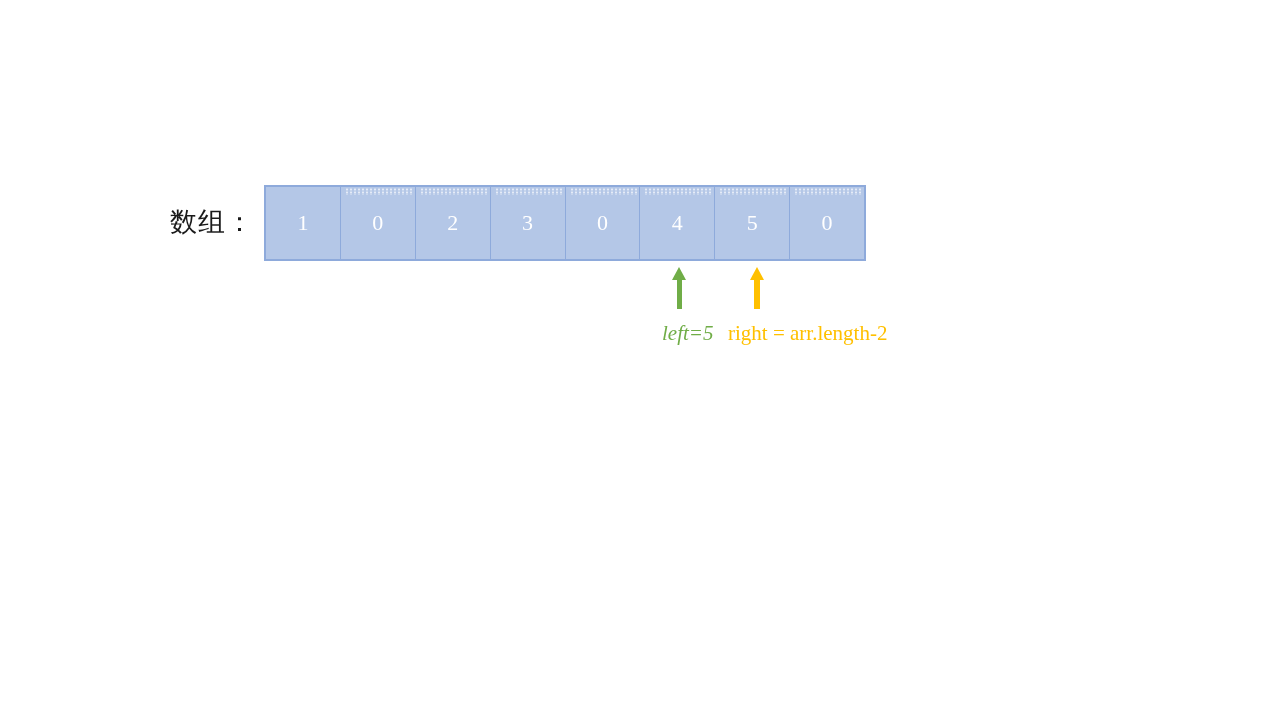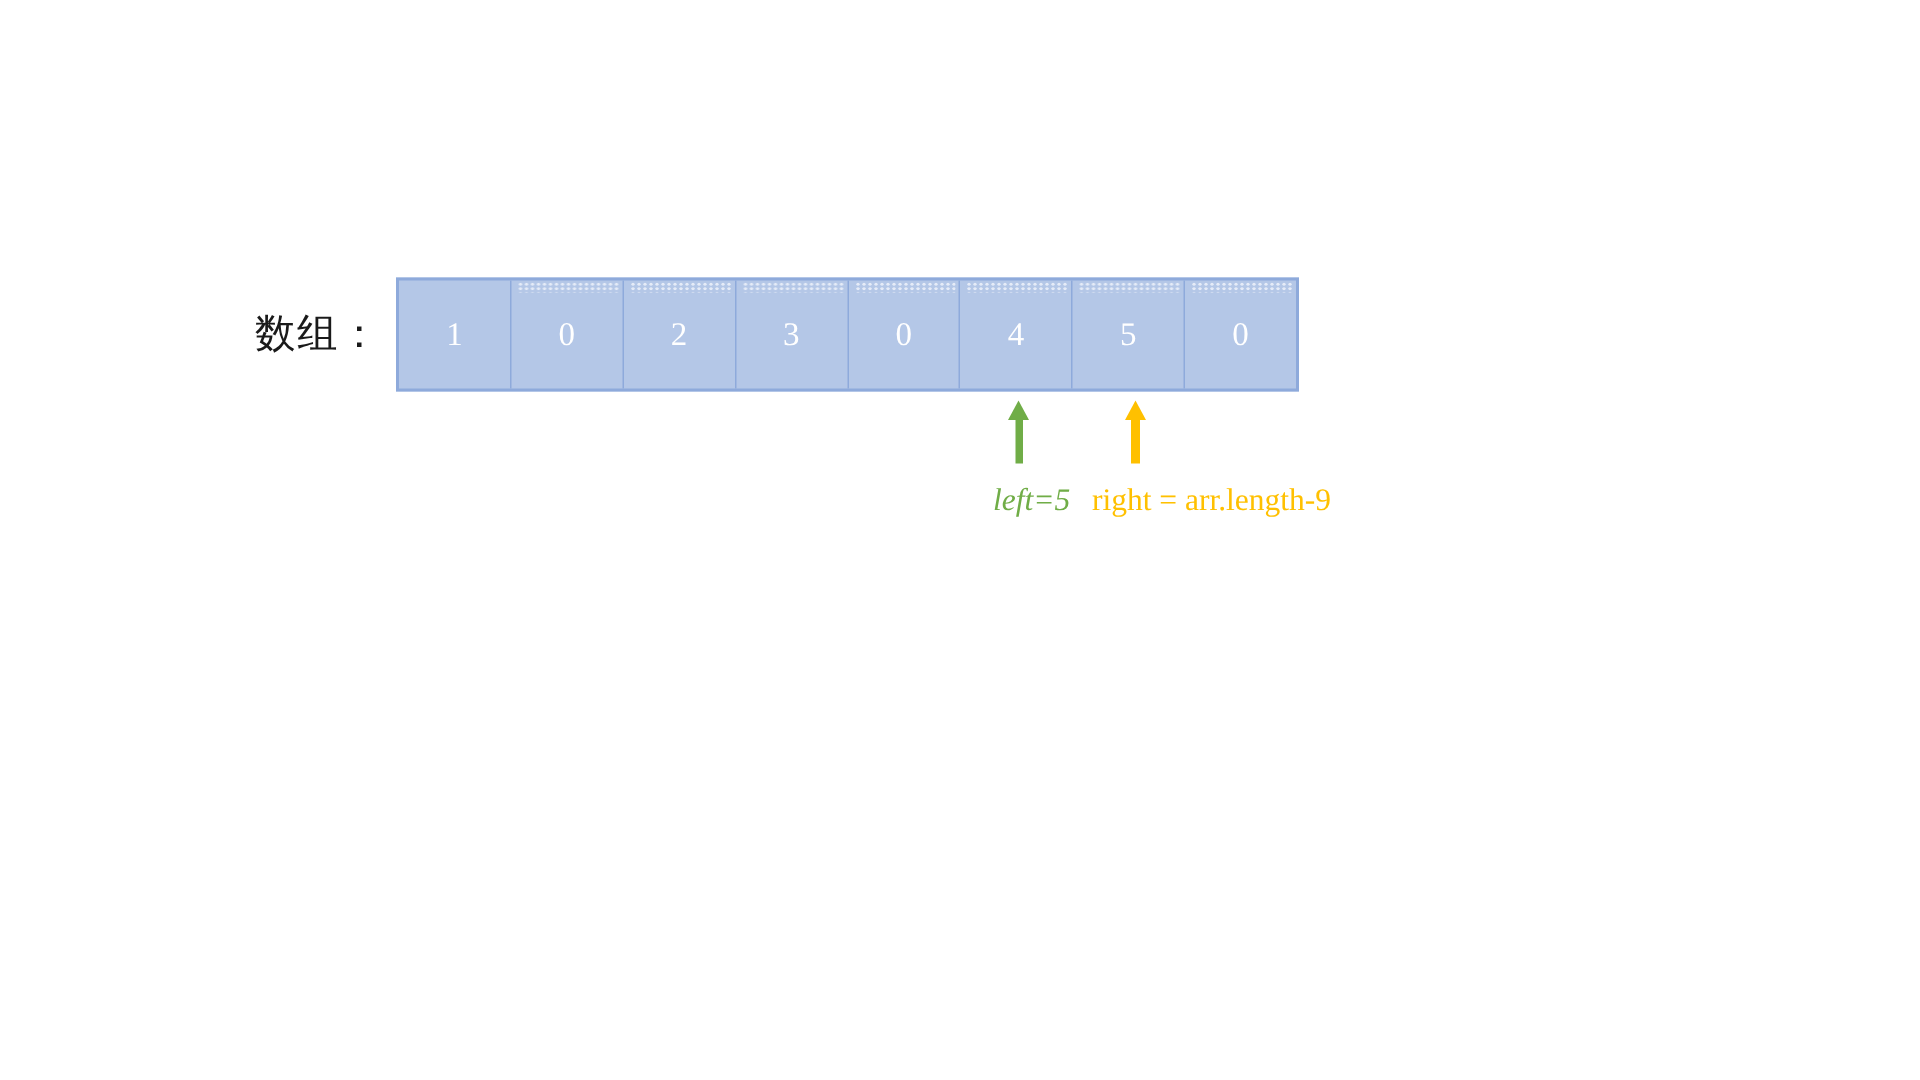--- a/index.html
+++ b/index.html
@@ -121,15 +121,15 @@
     <div class="arrow-shaft" style="background-color: rgb(112, 173, 71);"></div>
   </div>
 
   <div class="pointer-arrow right">
     <div class="arrow-head" style="border-bottom-color: rgb(255, 192, 0);"></div>
     <div class="arrow-shaft" style="background-color: rgb(255, 192, 0);"></div>
   </div>
 
   <div class="pointer-label left" style="color: rgb(112, 173, 71);">left=5</div>
 
-  <div class="pointer-label right" style="color: rgb(255, 192, 0);">right = arr.length-9</div>
+  <div class="pointer-label right" style="color: rgb(255, 192, 0);">right = arr.length-2</div>
 
 </div>
 
 </body></html>

